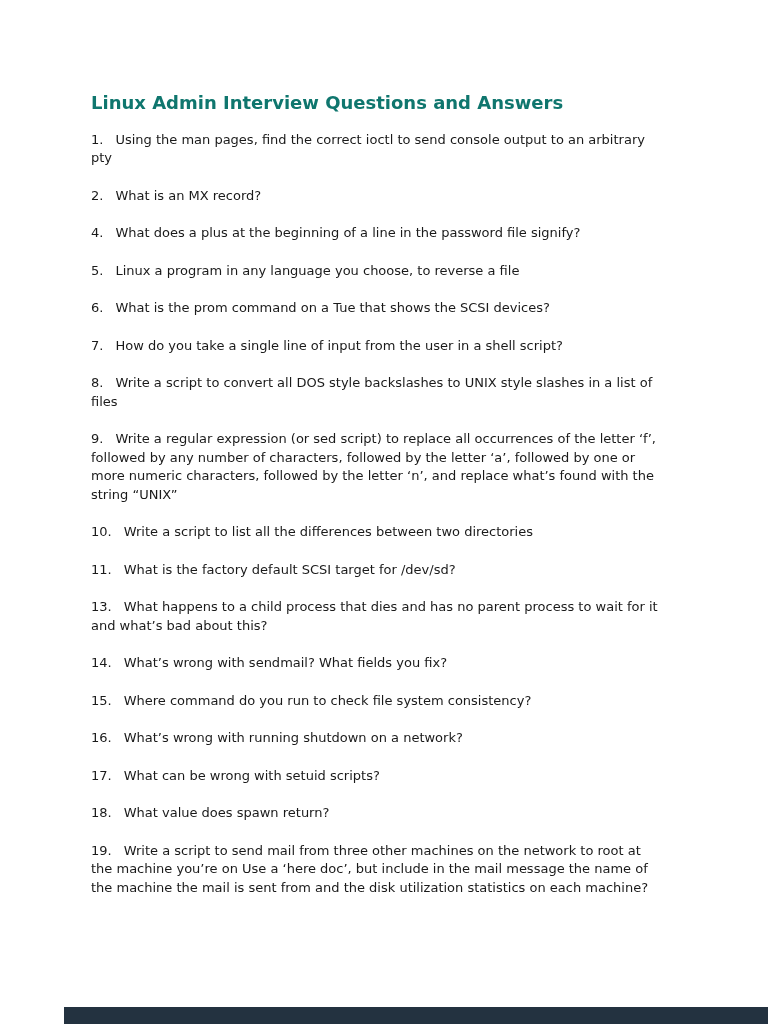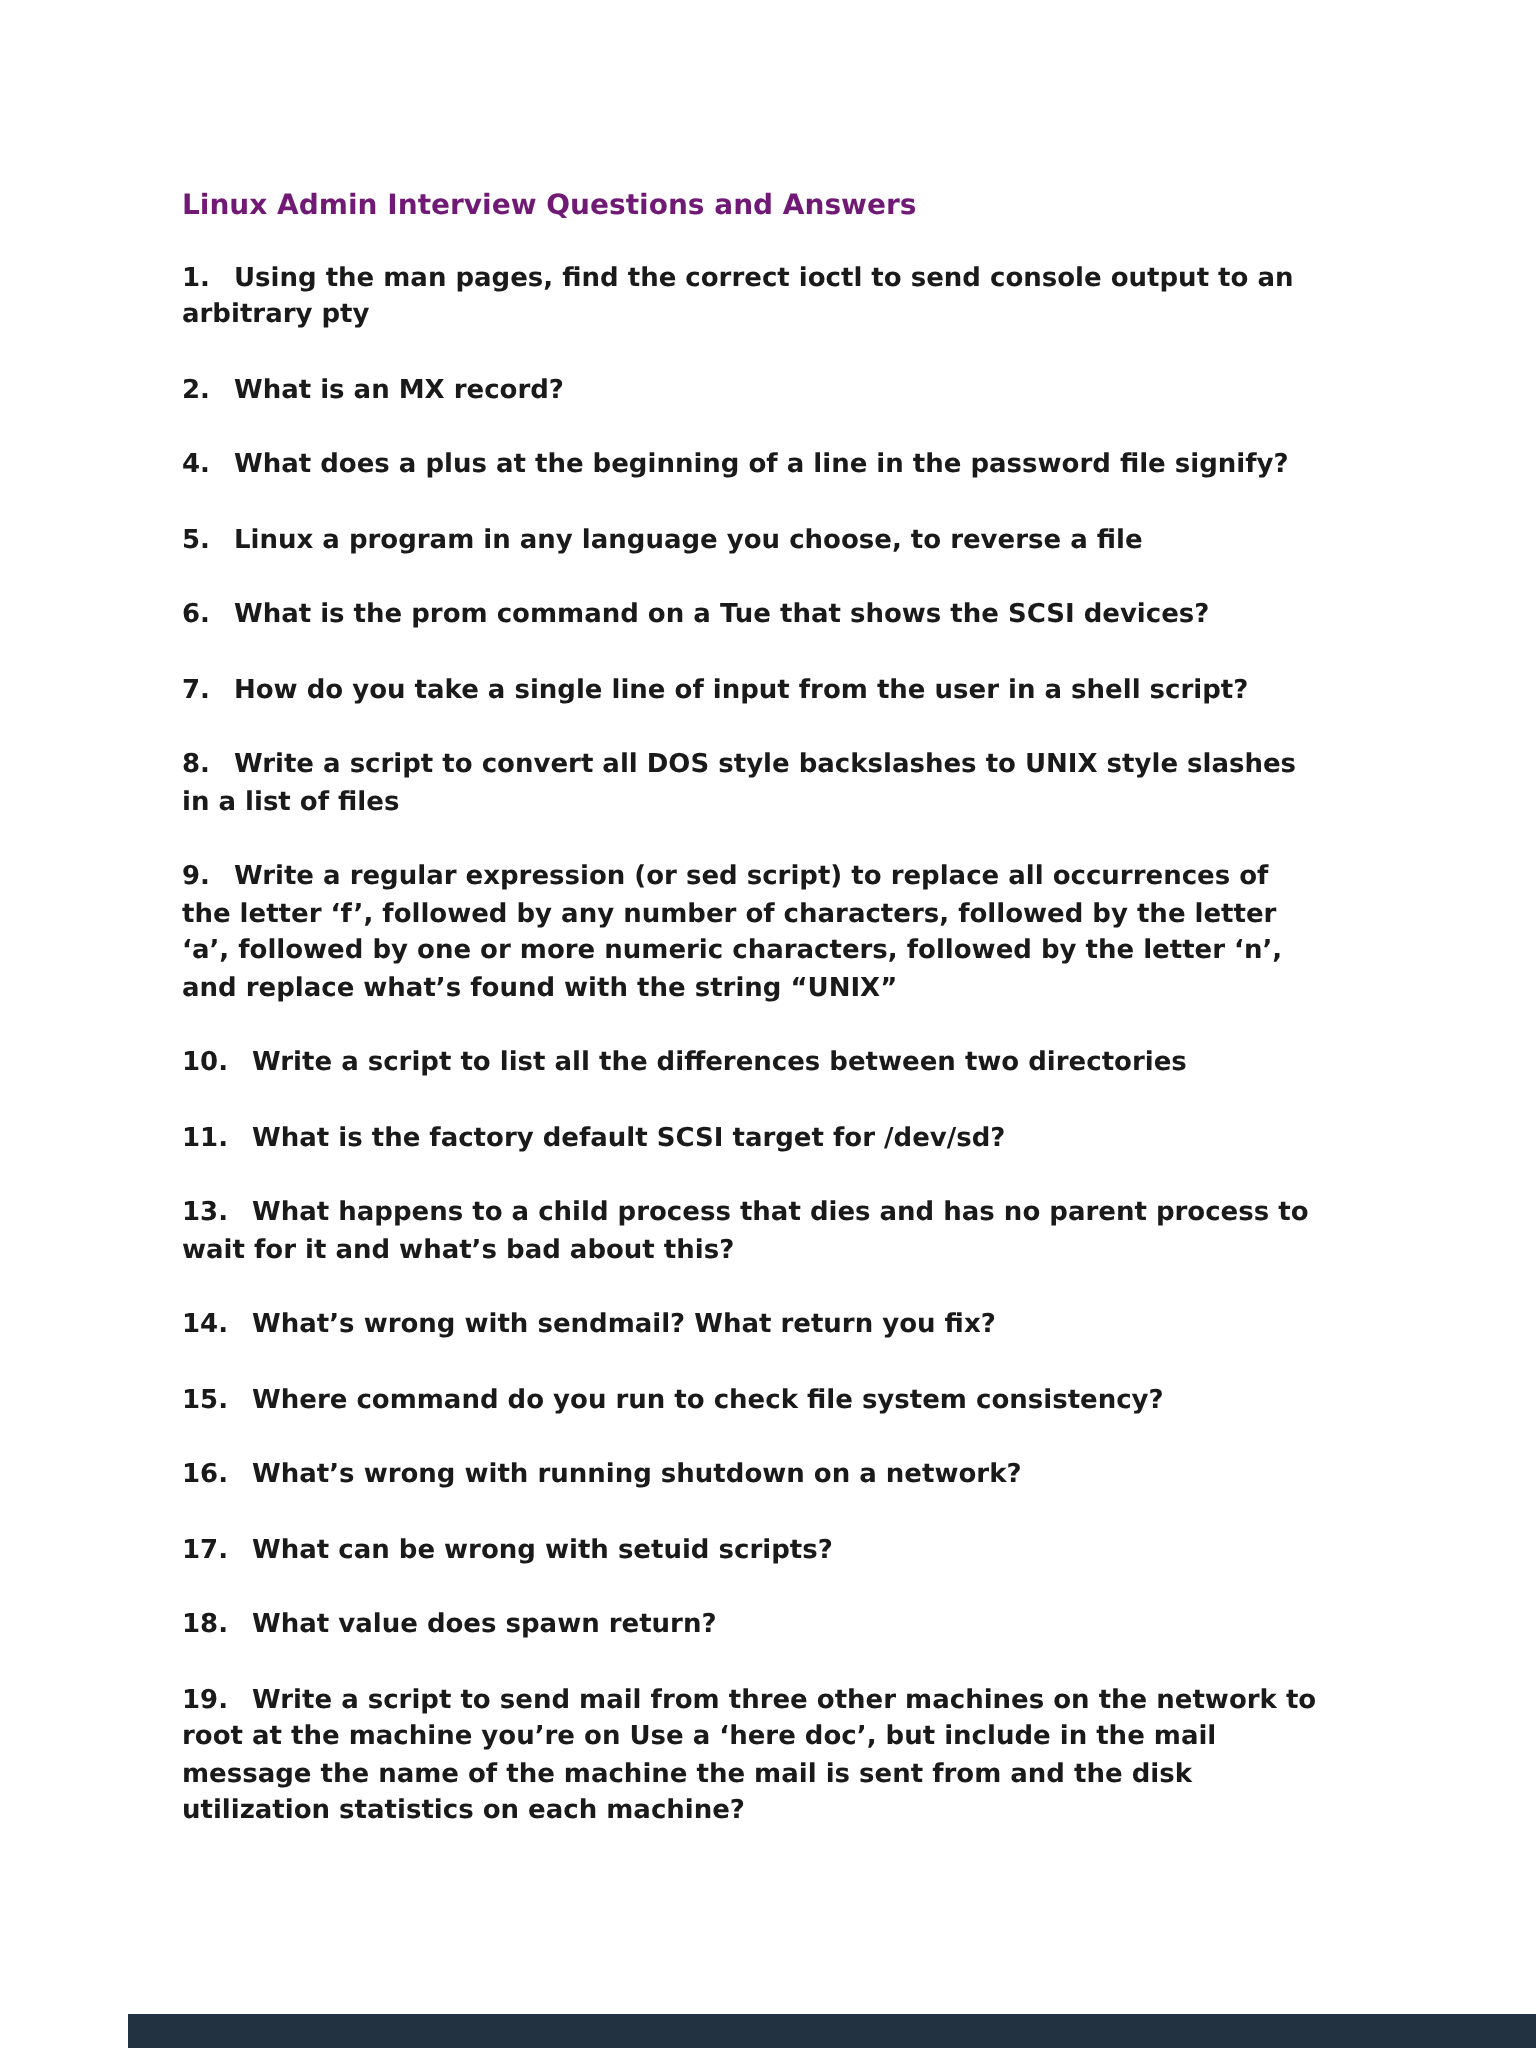--- a/index.html
+++ b/index.html
@@ -18,27 +18,26 @@
     position: absolute;
     left: 91px;
     top: 94px;
     width: 588px;
     color: #1a1a1a;
     font-size: 13px;
     line-height: 18.5px;
   }
   .doc-title {
     font-weight: bold;
-    color: #701a75;
+    color: #0f766e;
     margin: 0 0 18px 0;
-    font-size: 14px;
+    font-size: 18px;
   }
   .question {
     margin: 0 16px 19px 0;
-    font-weight: bold;
   }
   .q-num {
     margin-right: 12px;
   }
   .footer-bar {
     position: absolute;
     left: 64px;
     right: 0;
     bottom: 0;
     height: 17px;
@@ -55,21 +54,21 @@
       <p class="question"><span class="q-num">2.</span><span class="q-text">What is an MX record?</span></p>
       <p class="question"><span class="q-num">4.</span><span class="q-text">What does a plus at the beginning of a line in the password file signify?</span></p>
       <p class="question"><span class="q-num">5.</span><span class="q-text">Linux a program in any language you choose, to reverse a file</span></p>
       <p class="question"><span class="q-num">6.</span><span class="q-text">What is the prom command on a Tue that shows the SCSI devices?</span></p>
       <p class="question"><span class="q-num">7.</span><span class="q-text">How do you take a single line of input from the user in a shell script?</span></p>
       <p class="question"><span class="q-num">8.</span><span class="q-text">Write a script to convert all DOS style backslashes to UNIX style slashes in a list of files</span></p>
       <p class="question"><span class="q-num">9.</span><span class="q-text">Write a regular expression (or sed script) to replace all occurrences of the letter ‘f’, followed by any number of characters, followed by the letter ‘a’, followed by one or more numeric characters, followed by the letter ‘n’, and replace what’s found with the string “UNIX”</span></p>
       <p class="question"><span class="q-num">10.</span><span class="q-text">Write a script to list all the differences between two directories</span></p>
       <p class="question"><span class="q-num">11.</span><span class="q-text">What is the factory default SCSI target for /dev/sd?</span></p>
       <p class="question"><span class="q-num">13.</span><span class="q-text">What happens to a child process that dies and has no parent process to wait for it and what’s bad about this?</span></p>
-      <p class="question"><span class="q-num">14.</span><span class="q-text">What’s wrong with sendmail? What return you fix?</span></p>
+      <p class="question"><span class="q-num">14.</span><span class="q-text">What’s wrong with sendmail? What fields you fix?</span></p>
       <p class="question"><span class="q-num">15.</span><span class="q-text">Where command do you run to check file system consistency?</span></p>
       <p class="question"><span class="q-num">16.</span><span class="q-text">What’s wrong with running shutdown on a network?</span></p>
       <p class="question"><span class="q-num">17.</span><span class="q-text">What can be wrong with setuid scripts?</span></p>
       <p class="question"><span class="q-num">18.</span><span class="q-text">What value does spawn return?</span></p>
       <p class="question"><span class="q-num">19.</span><span class="q-text">Write a script to send mail from three other machines on the network to root at the machine you’re on Use a ‘here doc’, but include in the mail message the name of the machine the mail is sent from and the disk utilization statistics on each machine?</span></p>
     </div>
 </div>
 
 <div class="footer-bar" id="footer-bar" style="background: rgb(35, 50, 64);"></div>
 

